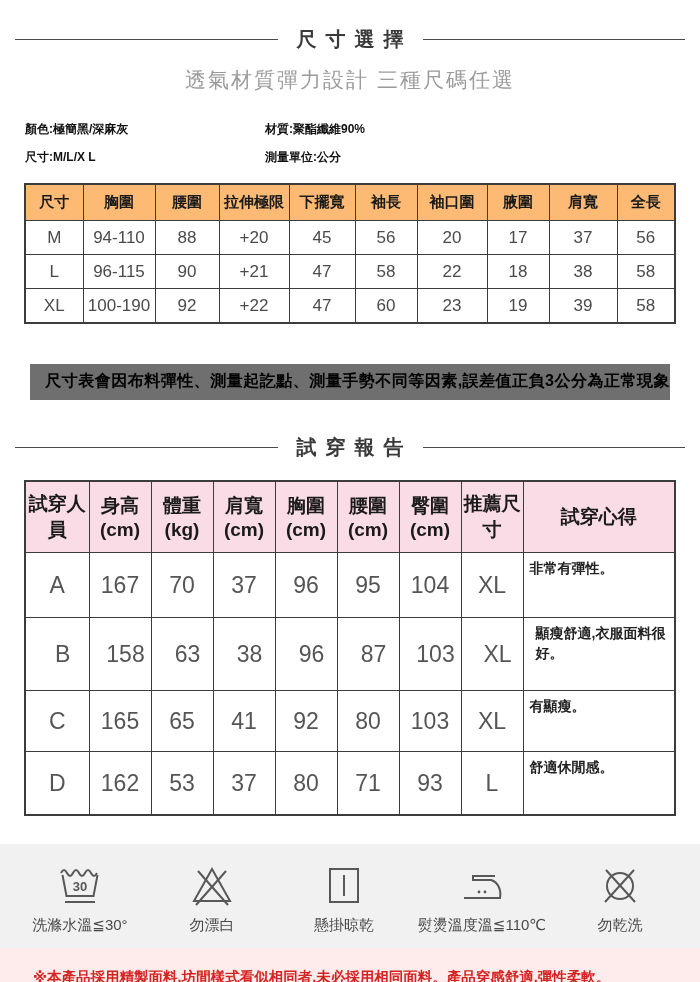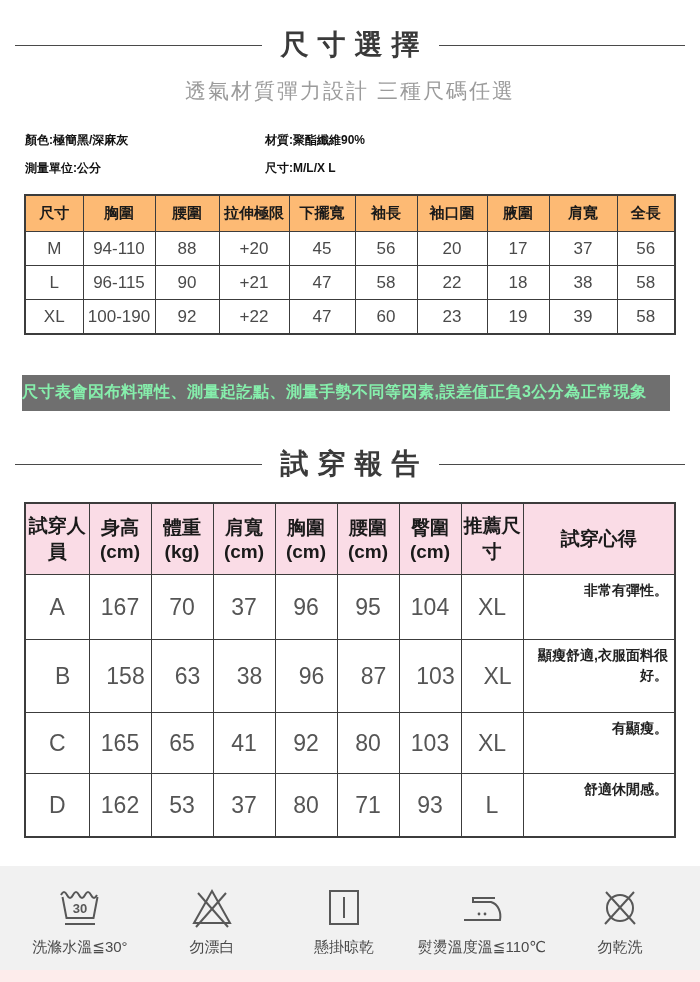--- a/index.html
+++ b/index.html
@@ -9,21 +9,21 @@
     font-family:"Liberation Sans","DejaVu Sans",sans-serif;
     color:#222;
     -webkit-font-smoothing:antialiased;
   }
   .page{width:700px;min-height:982px;display:flex;flex-direction:column;}
 
   
   .section-title{display:flex;align-items:center;margin:0 15px;}
   .section-title .hline{flex:1;height:1px;background:#4a4a4a;}
   .section-title .title-text{
-    font-size:28px;font-weight:bold;color:#3a3a3a;
+    font-size:20px;font-weight:bold;color:#3a3a3a;
     letter-spacing:9px;padding:0 10px 0 19px;white-space:nowrap;
   }
   .title-1{margin-top:26px;}
   .title-2{margin-top:34px;}
 
   .subtitle{
     text-align:center;margin-top:13px;
     font-size:21px;color:#9b9b9b;letter-spacing:2px;
   }
 
@@ -39,39 +39,39 @@
   table{border-collapse:collapse;table-layout:fixed;width:650px;margin:17px auto 0 auto;}
   th,td{border:1px solid #3c3c3c;text-align:center;overflow:hidden;}
   table{border:2px solid #3c3c3c;}
   .size-table th{
     background:#fdba74;font-size:15px;font-weight:bold;color:#1a1a1a;
     padding:8px 1px;
   }
   .size-table td{font-size:17px;color:#4a4a4a;padding:4px 1px;height:25px;}
 
   .notice-bar{
-    margin:40px 30px 0 22px;
-    background:#6f6f6f;color:#86efac;
+    margin:40px 30px 0 30px;
+    background:#6f6f6f;color:#000000;
     font-size:16px;font-weight:bold;
-    text-align:left;padding:7px 0 8px 0;letter-spacing:0.5px;
+    text-align:right;padding:7px 0 8px 0;letter-spacing:0.5px;
   }
 
   .fit-table{margin-top:19px;}
   .fit-table th{
     background:#fadce6;font-size:19px;font-weight:bold;color:#1a1a1a;
     padding:9px 0;
   }
   .fit-table td{font-size:23px;color:#555;}
   .fit-table tr.r-a td{height:54px;}
   .fit-table tr.r-b td{height:62px;padding-left:12px;}
   .fit-table tr.r-c td{height:50px;}
   .fit-table tr.r-d td{height:52px;}
   .fit-table td.comment{
     font-size:14px;font-weight:bold;color:#222;
-    text-align:right;vertical-align:top;padding:5px 6px;line-height:20px;
+    text-align:left;vertical-align:top;padding:5px 6px;line-height:20px;
   }
 
   
   .care-section{
     margin-top:28px;background:#f1f1f1;
     padding:16px 30px 13px 30px;
     display:flex;justify-content:space-between;gap:32px;
   }
   .care-item{display:flex;flex-direction:column;align-items:center;min-width:100px;}
   .care-item svg{stroke:#585858;fill:none;stroke-width:2;}
@@ -95,22 +95,22 @@
     <div class="hline"></div>
     <div class="title-text">尺寸選擇</div>
     <div class="hline"></div>
   </div>
 
   <div class="subtitle">透氣材質彈力設計 三種尺碼任選</div>
 
   <div class="info-grid">
     <div>顏色:極簡黑/深麻灰</div>
     <div>材質:聚酯纖維90%</div>
+    <div>尺寸:M/L/X L</div>
     <div>測量單位:公分</div>
-    <div>尺寸:M/L/X L</div>
   </div>
 
   <table class="size-table">
     <colgroup>
       <col style="width:58px">
         <col style="width:72px">
         <col style="width:64px">
         <col style="width:70px">
         <col style="width:66px">
       <col style="width:62px">

